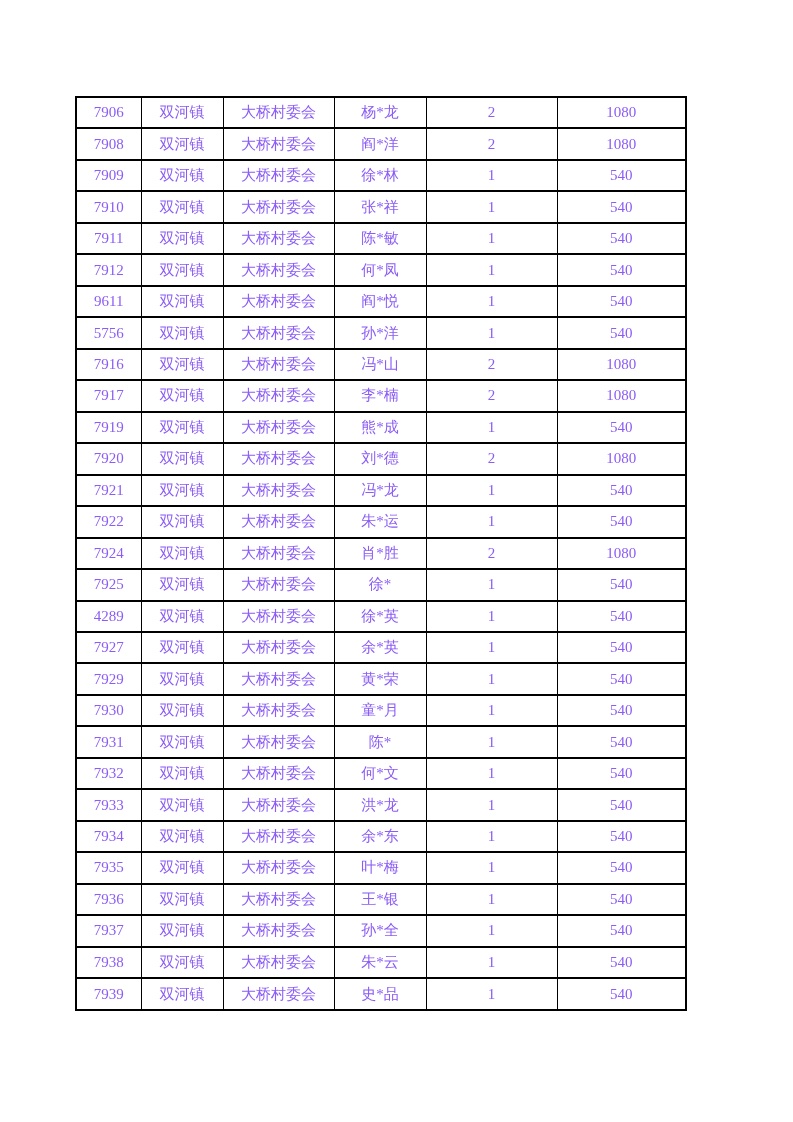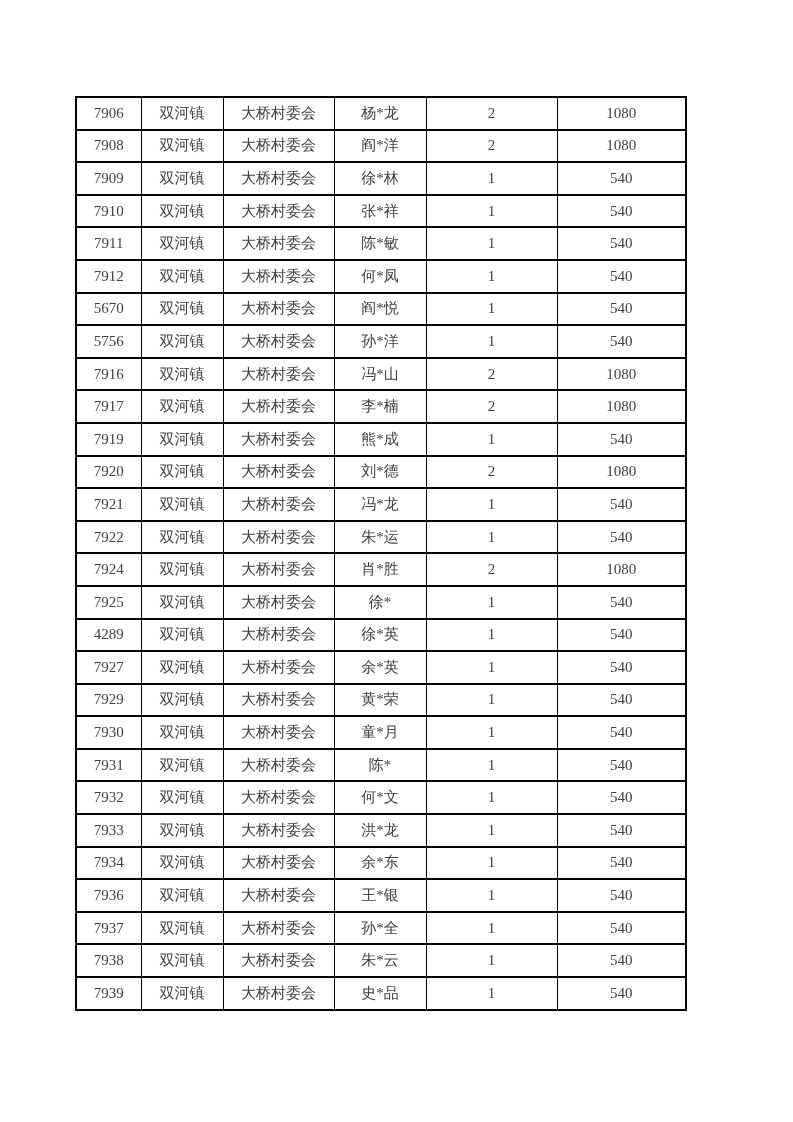--- a/index.html
+++ b/index.html
@@ -17,21 +17,21 @@
   table.benefit-table {
     position: absolute;
     left: 75px;
     top: 96px;
     width: 610px;
     height: 915px;
     border-collapse: collapse;
     table-layout: fixed;
     font-family: "Liberation Serif", "DejaVu Serif", serif;
     font-size: 15px;
-    color: #404040;
+    color: #8b5cf6;
     background: #ffffff;
   }
   table.benefit-table {
     border: 2px solid #000000;
   }
   table.benefit-table td {
     border-left: 1px solid #000000;
     border-right: 1px solid #000000;
     border-top: 2px solid #000000;
     border-bottom: 2px solid #000000;
@@ -104,21 +104,21 @@
         </tr>
         <tr>
           <td>7912</td>
           <td>双河镇</td>
           <td>大桥村委会</td>
           <td>何*凤</td>
           <td>1</td>
           <td>540</td>
         </tr>
         <tr>
-          <td>5670</td>
+          <td>9611</td>
           <td>双河镇</td>
           <td>大桥村委会</td>
           <td>阎*悦</td>
           <td>1</td>
           <td>540</td>
         </tr>
         <tr>
           <td>5756</td>
           <td>双河镇</td>
           <td>大桥村委会</td>
@@ -244,20 +244,28 @@
           <td>大桥村委会</td>
           <td>洪*龙</td>
           <td>1</td>
           <td>540</td>
         </tr>
         <tr>
           <td>7934</td>
           <td>双河镇</td>
           <td>大桥村委会</td>
           <td>余*东</td>
+          <td>1</td>
+          <td>540</td>
+        </tr>
+        <tr>
+          <td>7935</td>
+          <td>双河镇</td>
+          <td>大桥村委会</td>
+          <td>叶*梅</td>
           <td>1</td>
           <td>540</td>
         </tr>
         <tr>
           <td>7936</td>
           <td>双河镇</td>
           <td>大桥村委会</td>
           <td>王*银</td>
           <td>1</td>
           <td>540</td>

